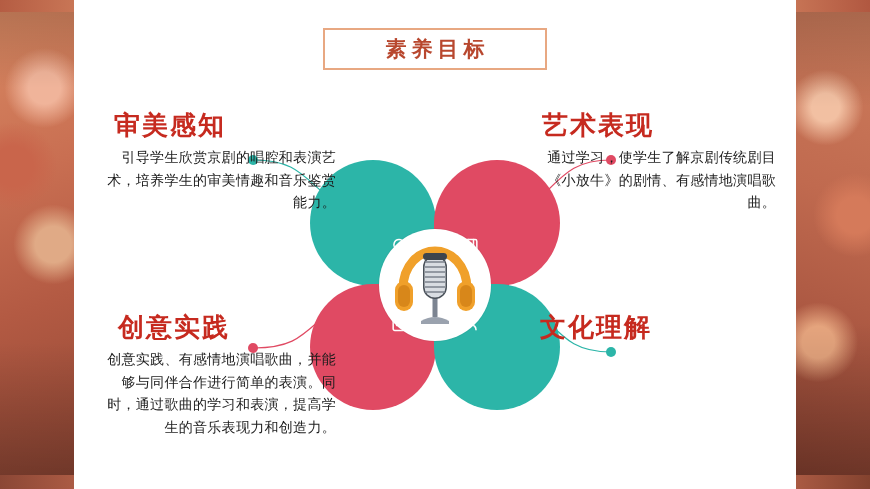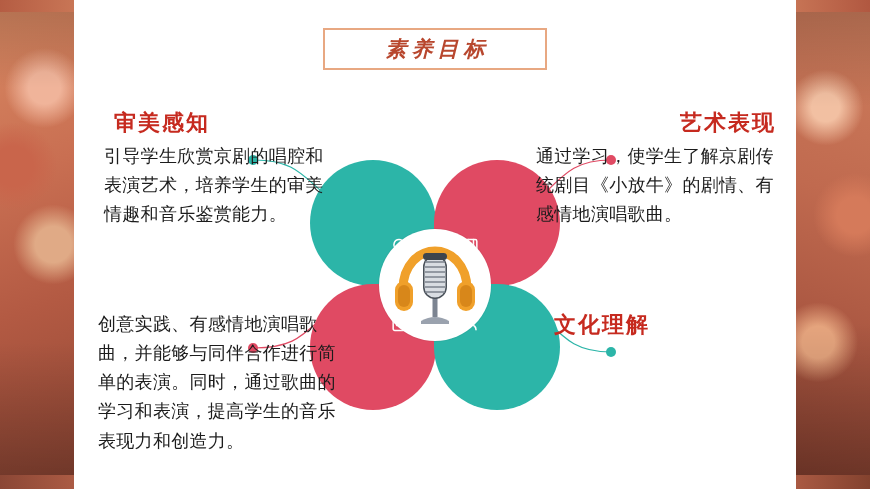--- a/index.html
+++ b/index.html
@@ -80,21 +80,20 @@
     align-items: center;
     justify-content: center;
   }
   .title-text {
     font-family: "Liberation Serif", serif;
     font-weight: bold;
     font-size: 21px;
     letter-spacing: 5px;
     color: #b8472e;
     text-indent: 5px;
-    font-style: italic;
   }
 
   
   .flower {
     position: absolute;
     left: 50%;
     top: 160px;
     transform: translateX(-50%);
     width: 250px;
     height: 250px;
@@ -171,40 +170,41 @@
     left: 0; top: 0;
     width: 870px; height: 489px;
     pointer-events: none;
   }
 
   
   .block { position: absolute; }
   .block-head {
     font-family: "Liberation Serif", serif;
     font-weight: bold;
-    font-size: 22px;
+    font-size: 26px;
     color: #c62a1f;
     letter-spacing: 2px;
     margin-bottom: 4px;
   }
   .block-body {
     font-family: "Liberation Serif", serif;
-    font-size: 18px;
+    font-size: 14px;
     line-height: 1.62;
     color: #1c1c1c;
     letter-spacing: 0.3px;
+    text-align: right;
   }
   .b-aesthetic { left: 104px; top: 108px; width: 232px; }
   .b-aesthetic .block-head { margin-left: 10px; }
   .b-expression { left: 536px; top: 108px; width: 240px; }
-  .b-expression .block-head { margin-left: 6px; text-align: right; }
+  .b-expression .block-head { margin-left: 6px; }
   .b-creative { left: 98px; top: 310px; width: 238px; }
   .b-creative .block-head { margin-left: 20px; }
   .b-culture { left: 540px; top: 310px; width: 236px; }
-  .b-culture .block-head { margin-left: 14px; }
+  .b-culture .block-head { }
 </style>
 </head>
 <body>
 
 <div class="slide">
 
   <div class="bg-left"></div>
   <div class="bg-right"></div>
   <div class="bg-top"></div>
   <div class="bg-bottom"></div>
@@ -306,20 +306,21 @@
     <div class="block-head">审美感知</div>
     <div class="block-body">引导学生欣赏京剧的唱腔和表演艺术，培养学生的审美情趣和音乐鉴赏能力。</div>
   </div>
 
   <div class="block b-expression">
     <div class="block-head">艺术表现</div>
     <div class="block-body">通过学习，使学生了解京剧传统剧目《小放牛》的剧情、有感情地演唱歌曲。</div>
   </div>
 
   <div class="block b-creative">
+    <div class="block-head">创意实践</div>
     <div class="block-body">创意实践、有感情地演唱歌曲，并能够与同伴合作进行简单的表演。同时，通过歌曲的学习和表演，提高学生的音乐表现力和创造力。</div>
   </div>
 
   <div class="block b-culture">
     <div class="block-head">文化理解</div>
   </div>
 
 </div>
 
 </body></html>

